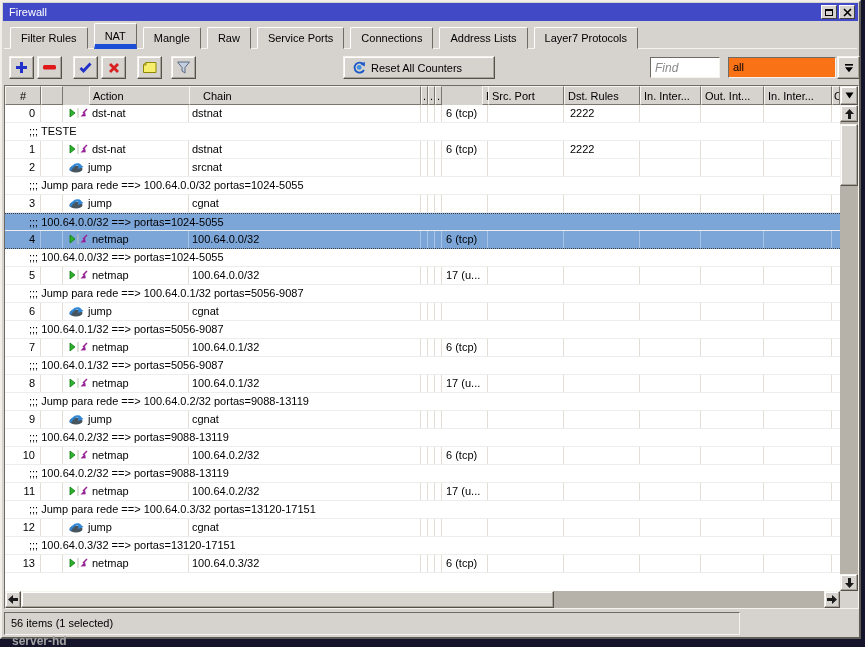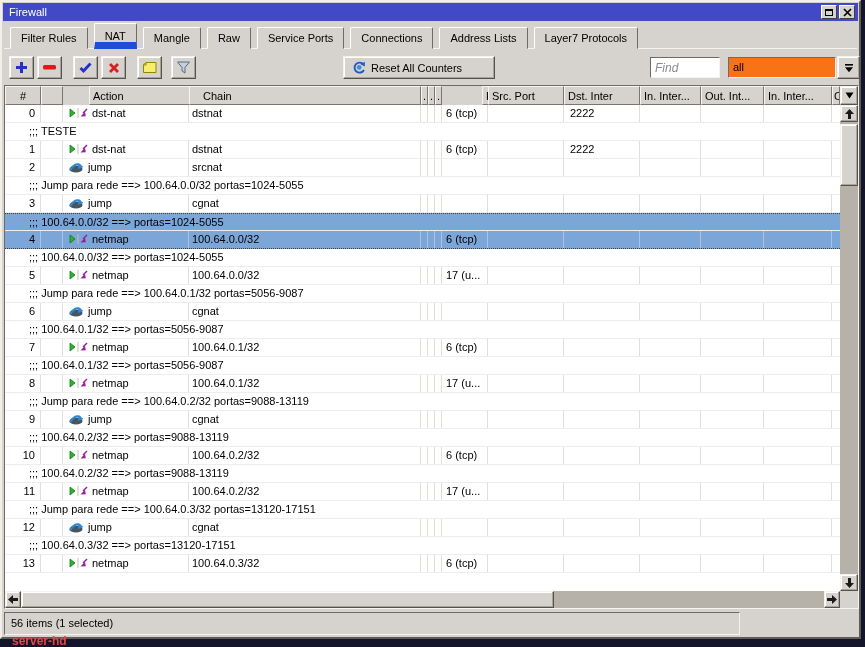--- a/index.html
+++ b/index.html
@@ -31,21 +31,21 @@
   
   .tabbar { position:absolute; left:2px; top:20px; right:2px; height:27px; white-space:nowrap; }
   .tab {
     position:relative; display:inline-block; vertical-align:bottom;
     margin-right:6px; margin-top:5px; height:22px; line-height:21px;
     padding:0 10px; font-size:11px; background:#d6d3ce;
     border:1px solid; border-color:#fff #6e6a64 #d6d3ce #fff;
     border-radius:2px 2px 0 0; z-index:1;
   }
   .tab:first-child { margin-left:6px; }
-  .tab.active { margin-top:1px; height:26px; line-height:24px; z-index:3; border-bottom:7px solid #1d4ed8; }
+  .tab.active { margin-top:1px; height:26px; line-height:24px; z-index:3; border-bottom:5px solid #1d4ed8; }
   .tabline { position:absolute; left:2px; top:46px; right:2px; height:1px; background:#f6f3ee; z-index:0; }
   
   .toolbar { position:absolute; left:2px; top:47px; right:2px; height:37px; }
   .tbtn {
     position:absolute; top:7px; height:23px; background:#d6d3ce;
     border:1px solid; border-color:#f6f3ee #55524c #55524c #f6f3ee;
     box-shadow:inset -1px -1px 0 #a8a49c, inset 1px 1px 0 #fff;
     display:flex; align-items:center; justify-content:center; gap:5px;
     font-size:11px; color:#000; cursor:default;
   }
@@ -132,21 +132,21 @@
   .hsb { position:absolute; left:0; top:505px; width:835px; height:17px; background:#b6b2aa; }
   .h-left { left:0; top:0; width:16px; height:17px; }
   .h-thumb { left:16px; top:0; width:533px; height:17px; }
   .h-right { left:819px; top:0; width:16px; height:17px; }
   
   .status {
     position:absolute; left:2px; top:610px; width:736px; height:23px;
     border:1px solid; border-color:#6e6a64 #f6f3ee #f6f3ee #6e6a64;
     background:#d6d3ce; font-size:11px; line-height:21px; padding-left:6px;
   }
-  .bgtext { position:absolute; left:12px; top:634px; color:#ef4444; font-size:12px; font-weight:bold; }
+  .bgtext { position:absolute; left:12px; top:634px; color:#a3a3a3; font-size:12px; font-weight:bold; }
 </style>
 </head>
 <body>
 
 <div class="window">
 
   <div class="titlebar">
     <span>Firewall</span>
     <div class="tb-btn tb-max">
       <span class="maxglyph"></span>
@@ -217,21 +217,21 @@
     <div class="hdr">
       <div class="hcell h-num">#</div>
       <div class="hcell h-blank"></div>
       <div class="hcell h-action">Action</div>
       <div class="hcell h-chain">Chain</div>
       <div class="hcell h-n1">.</div>
       <div class="hcell h-n2">.</div>
       <div class="hcell h-n3">.</div>
       <div class="hcell h-proto">Proto...</div>
       <div class="hcell h-src">Src. Port</div>
-      <div class="hcell h-dst">Dst. Inter</div>
+      <div class="hcell h-dst">Dst. Rules</div>
       <div class="hcell h-in1">In. Inter...</div>
       <div class="hcell h-out">Out. Int...</div>
       <div class="hcell h-in2">In. Inter...</div>
       <div class="hcell h-o">O...</div>
     </div>
 
     <div class="rows" id="rows">
         <div class="row">
           <div class="cell c-num">0</div>
           <div class="cell c-blank"></div>

